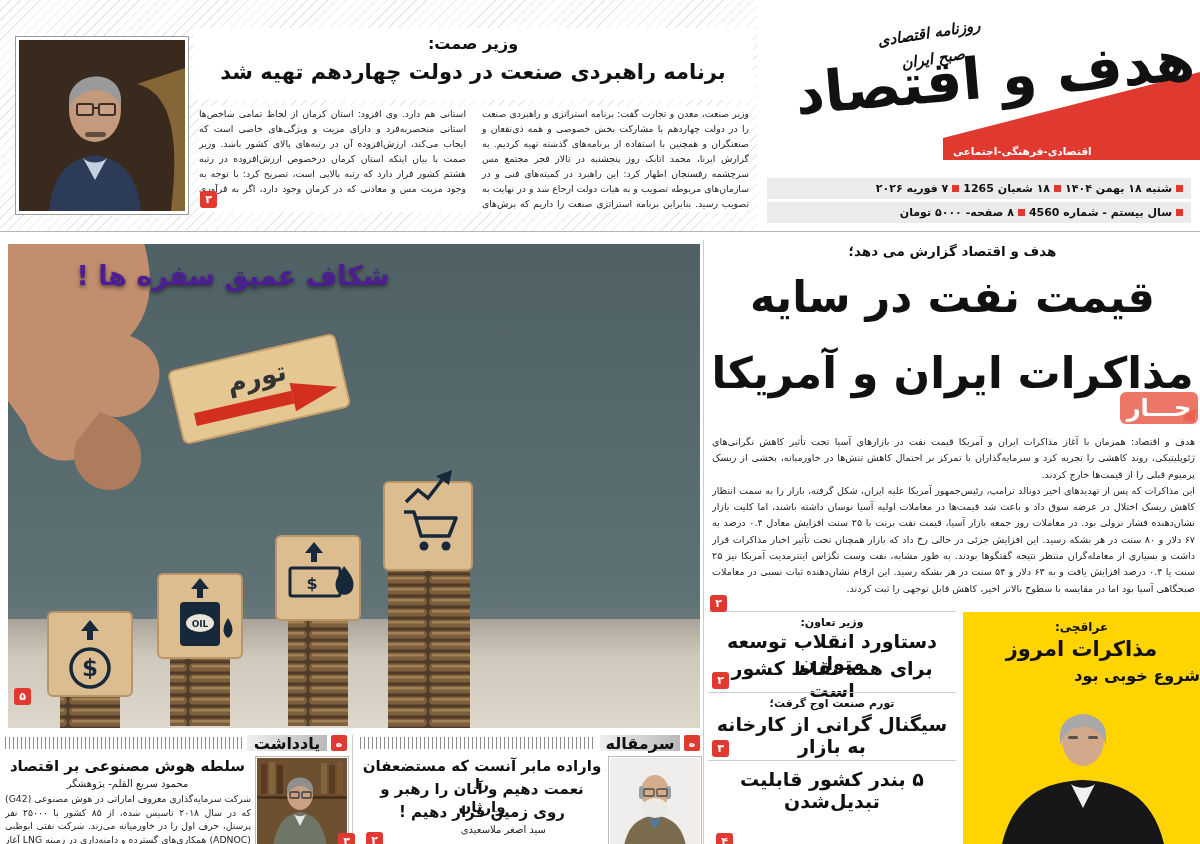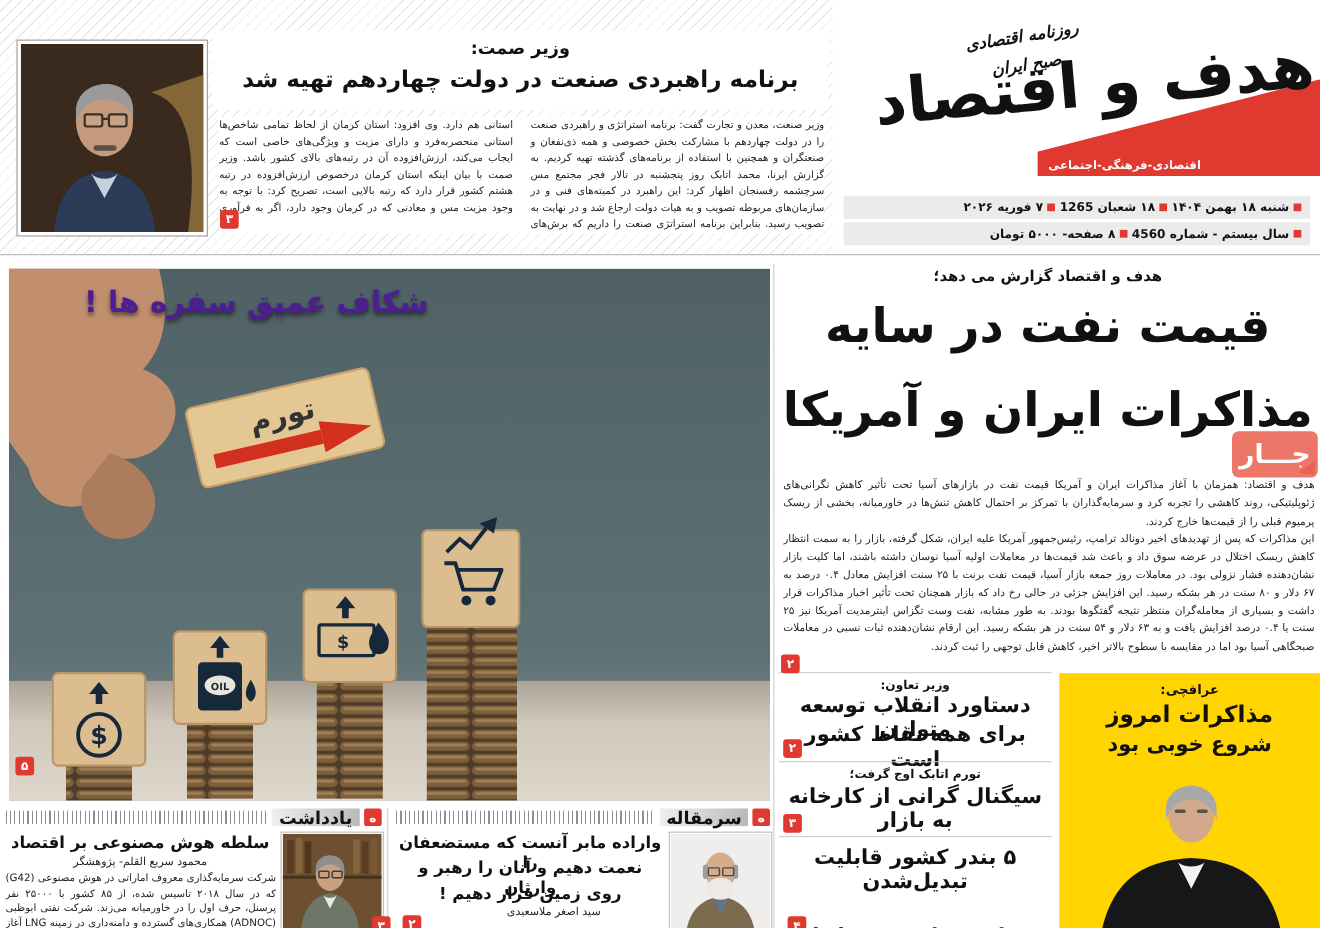--- a/index.html
+++ b/index.html
@@ -43,21 +43,21 @@
   .lead-head { position:absolute; left:35px; top:16px; width:380px; text-align:center; color:#4c1d95;
                font-size:27px; font-weight:bold; text-shadow:0 2px 4px rgba(0,0,0,.55); }
 
   
   .ms-kicker { position:absolute; left:710px; top:243px; width:485px; text-align:center;
                font-weight:bold; font-size:13.5px; }
   .ms-l1 { position:absolute; left:710px; top:272px; width:485px; text-align:center;
            font-weight:bold; font-size:43px; z-index:2; }
   .ms-l2 { position:absolute; left:710px; top:348px; width:485px; text-align:center;
            font-weight:bold; font-size:43px; z-index:2; }
-  .stamp { position:absolute; left:1120px; top:392px; width:78px; height:42px;
+  .stamp { position:absolute; left:1120px; top:392px; width:78px; height:32px;
            background:rgba(233,94,77,.85); border-radius:6px; z-index:3;
            display:flex; align-items:center; justify-content:center;
            color:#fff; font-size:24px; font-weight:bold; }
   .stamp:after { content:""; position:absolute; right:-6px; bottom:-8px; border:10px solid transparent;
                  border-top-color:rgba(233,94,77,.85); transform:rotate(-35deg); }
   .ms-body { position:absolute; left:712px; top:434px; width:483px; height:162px;
              font-size:9.6px; line-height:16.3px; text-align:justify; white-space:pre-line;
              overflow:hidden; color:#222; }
 
   .badge { position:absolute; width:17px; height:17px; background:#e0392f; color:#fff;
@@ -68,21 +68,21 @@
   .hline { position:absolute; height:1px; background:#ccc; }
 
   
   .br-kicker { position:absolute; left:708px; width:248px; text-align:center; font-size:11px; font-weight:bold; }
   .br-head { position:absolute; left:708px; width:248px; text-align:center; font-size:19px; font-weight:bold; }
 
   
   .promo { position:absolute; left:963px; top:612px; width:237px; height:232px; background:#ffd400; overflow:hidden; }
   .promo-kicker { position:absolute; top:8px; left:0; width:100%; text-align:center; font-size:12px; font-weight:bold; }
   .promo-l1 { position:absolute; top:25px; left:0; width:100%; text-align:center; font-size:21px; font-weight:bold; }
-  .promo-l2 { position:absolute; top:54px; left:0; width:100%; text-align:center; font-size:19px; font-weight:bold; }
+  .promo-l2 { position:absolute; top:54px; left:0; width:100%; font-size:16px; font-weight:bold; }
 
   
   .sec-head { position:absolute; top:735px; height:16px; display:flex; align-items:center; gap:4px; }
   .sec-logo { width:16px; height:16px; background:#e0392f; color:#fff; border-radius:2px; flex:none;
               display:flex; align-items:center; justify-content:center; font-size:11px; font-weight:bold; }
   .sec-label { width:80px; height:16px; background:linear-gradient(to left,#b9b9b9,#efefef); flex:none;
                display:flex; align-items:center; justify-content:center; font-size:16px; font-weight:bold; }
   .sec-bars { flex:1; height:12px;
               background:repeating-linear-gradient(to right,#8d8d8d 0 1px,transparent 1px 4px); }
   .bt-title { position:absolute; text-align:center; font-weight:bold; font-size:15px; }
@@ -232,21 +232,21 @@
 
   <div class="hline" style="left:708px; top:611px; width:248px;"></div>
 
   <div class="br-kicker" style="top:616px;">وزیر تعاون:</div>
   <div class="br-head" style="top:630px;">دستاورد انقلاب توسعه متوازن</div>
   <div class="br-head" style="top:657px;">برای همه نقاط کشور است</div>
   <div class="badge" style="left:712px; top:672px;">۲</div>
 
   <div class="hline" style="left:708px; top:692px; width:248px;"></div>
 
-  <div class="br-kicker" style="top:697px;">تورم اتابک اوج گرفت؛</div>
+  <div class="br-kicker" style="top:697px;">تورم صنعت اوج گرفت؛</div>
   <div class="br-head" style="top:713px;">سیگنال گرانی از کارخانه به بازار</div>
   <div class="badge" style="left:712px; top:740px;">۳</div>
 
   <div class="hline" style="left:708px; top:760px; width:248px;"></div>
 
   <div class="br-head" style="top:768px;">۵ بندر کشور قابلیت تبدیل‌شدن</div>
   <div class="br-head" style="top:796px;margin-top:44px;">به بنادر نسل سوم را دارند</div>
   <div class="badge" style="left:716px; top:833px;">۴</div>
 
   <div class="promo">

